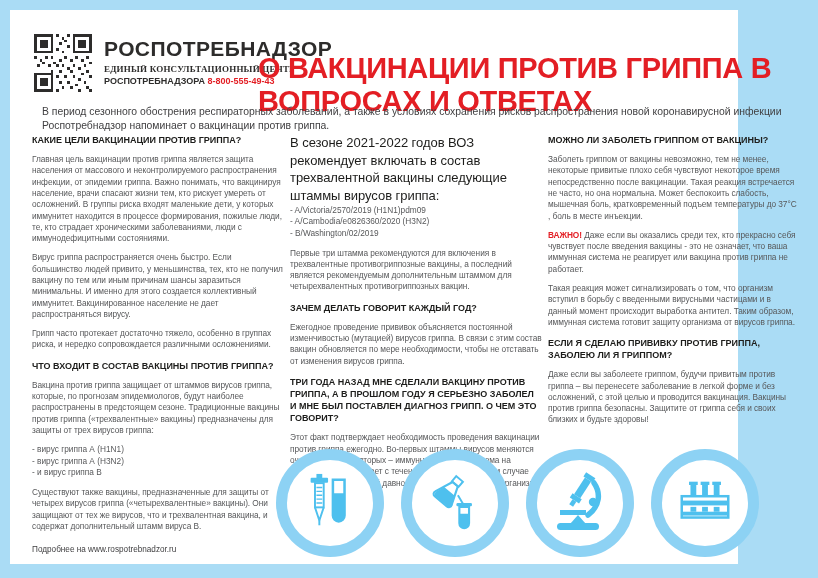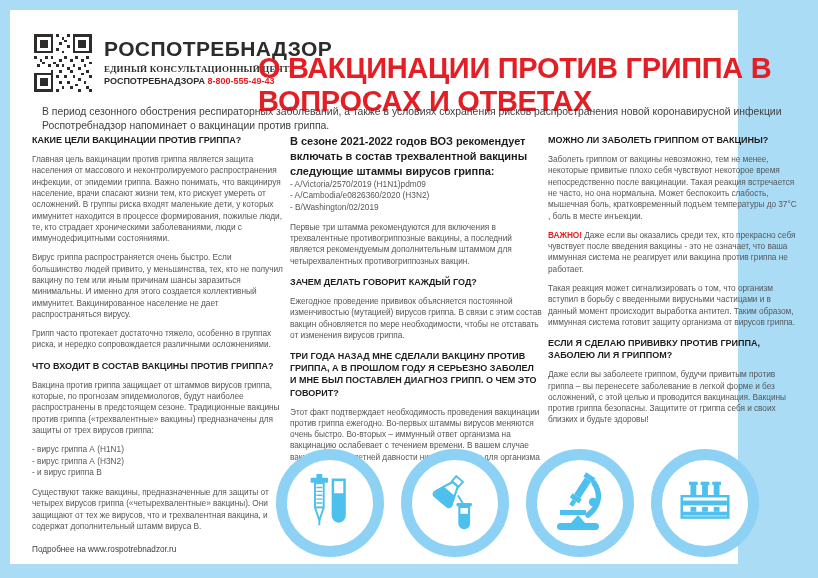--- a/index.html
+++ b/index.html
@@ -19,21 +19,21 @@
 
   .intro { position:absolute; left:32px; top:95px; width:768px; font-size:10.4px;
            color:#414042; line-height:1.35; }
 
   
   .col { position:absolute; top:124px; width:252px; }
   .col-1 { left:22px; } .col-2 { left:280px; } .col-3 { left:538px; }
   .q { font-size:9px; font-weight:bold; color:#1d1d1b; line-height:1.35; margin:9px 0 8px; }
   .q.first { margin-top:0; }
   .p { font-size:8.3px; color:#57585a; line-height:1.36; margin-bottom:8px; letter-spacing:-.05px; }
-  .lead { font-size:11px; font-weight:bold; color:#1d1d1b; line-height:1.36; letter-spacing:-.05px; }
+  .lead { font-size:13px; font-weight:normal; color:#1d1d1b; line-height:1.36; letter-spacing:-.05px; }
   .list { margin-bottom:8px; }
   .list .li { font-size:8.3px; color:#57585a; line-height:1.4; }
   .imp { color:#e31e24; font-weight:bold; }
 
   
   .icon-circle { position:absolute; top:439px; width:108px; height:108px; border-radius:50%;
                  border:11px solid #8dd2f4; background:#fff; display:flex; align-items:center; justify-content:center; }
   .ic-1 { left:266px; } .ic-2 { left:391px; } .ic-3 { left:516px; } .ic-4 { left:641px; }
 
   .footer-note { position:absolute; left:22px; top:535px; font-size:8.2px; color:#414042; }

